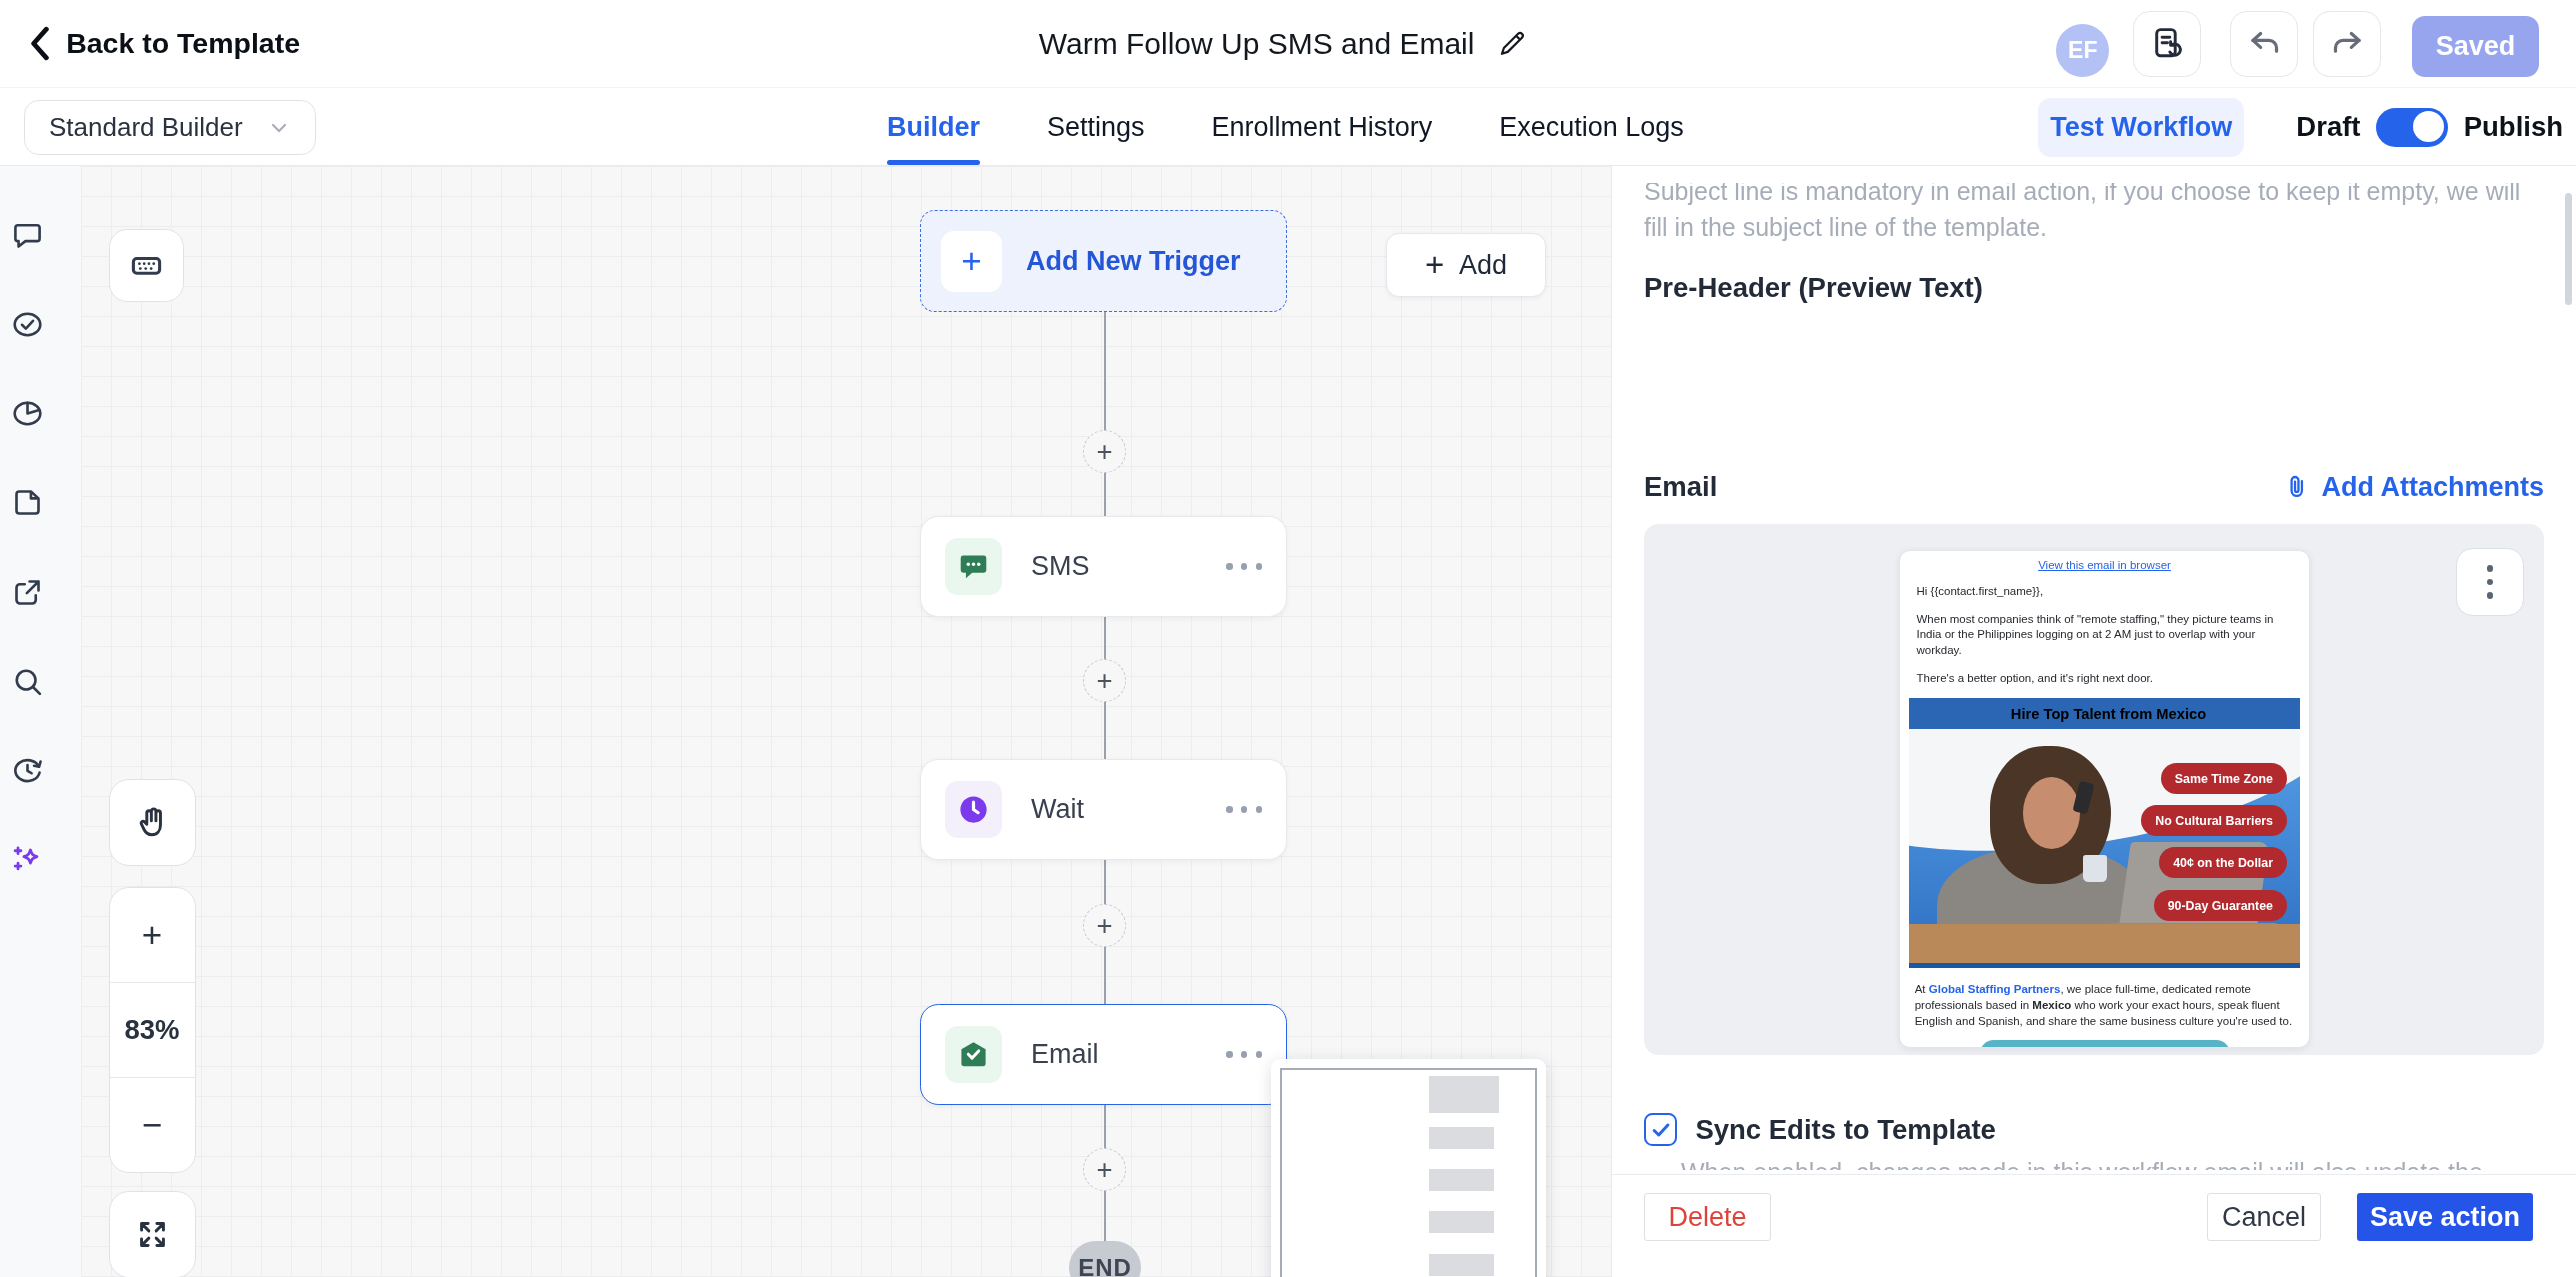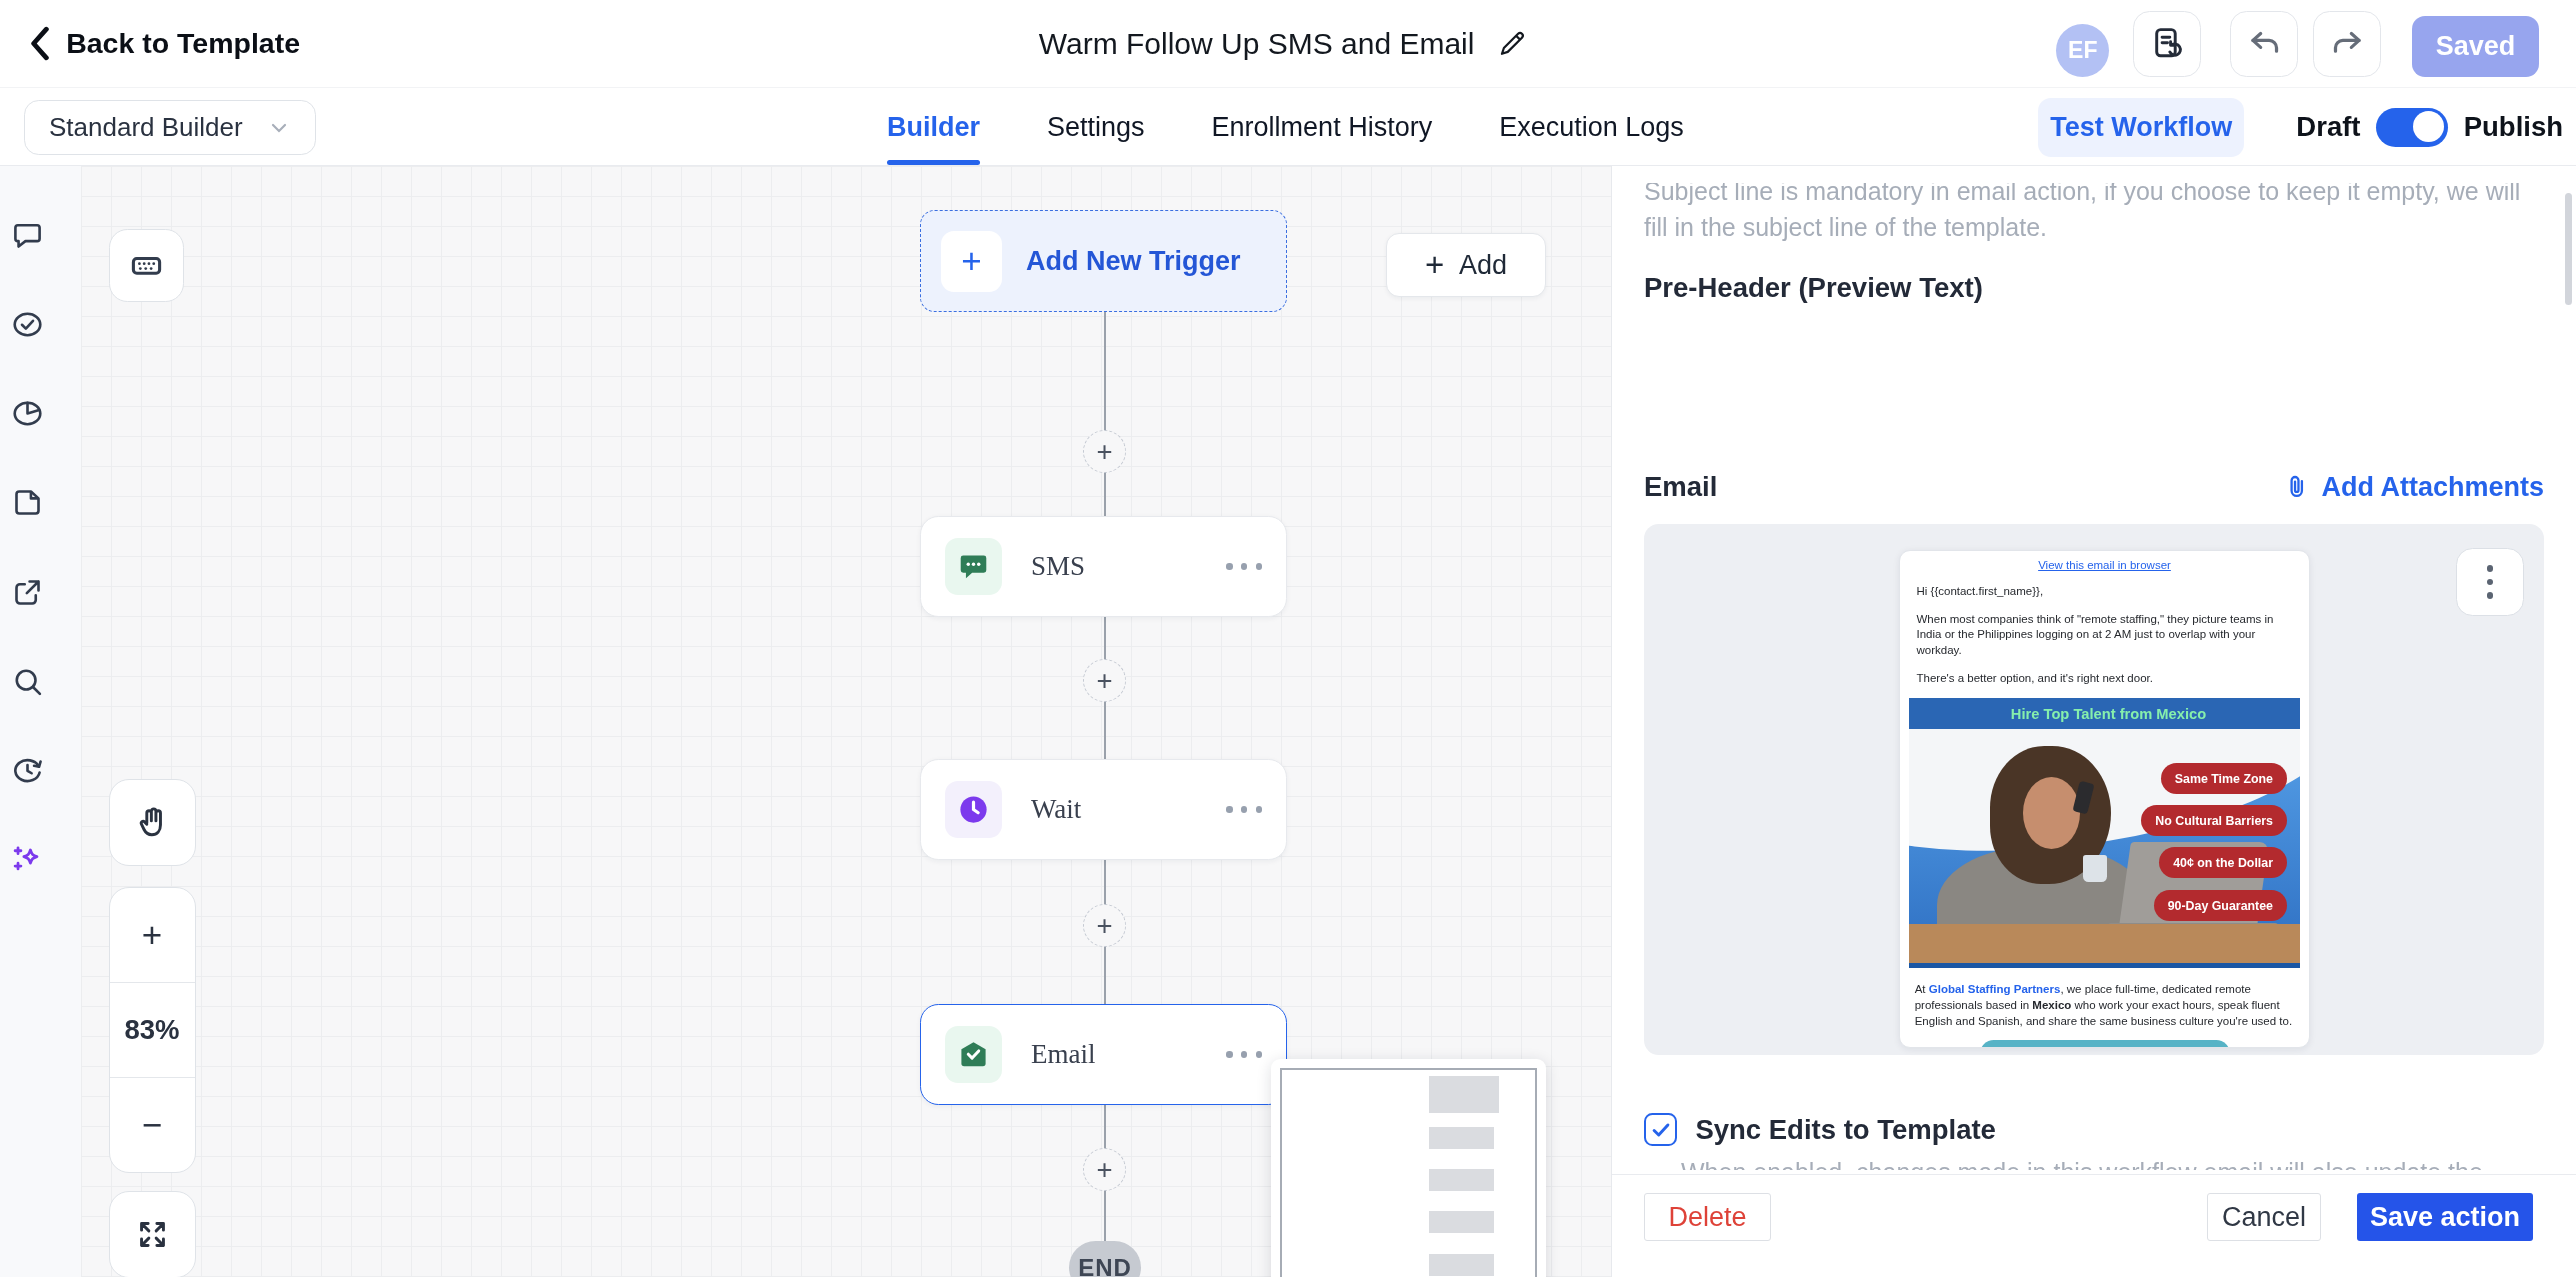--- a/index.html
+++ b/index.html
@@ -52,21 +52,21 @@
   .trigger-label { color:#2456D6; font-size:27px; font-weight:600; }
   .add-btn { position:absolute; left:1305px; top:67px; width:160px; height:64px; background:#fff; border:1.4px solid #E4E7EB; border-radius:13px; box-shadow:0 1.8px 4.6px rgba(20,30,50,.05); display:flex; align-items:center; justify-content:center; gap:14.7px; cursor:pointer; }
   .add-btn .plus { font-size:33px; color:#1F2937; font-weight:400; }
   .add-btn .lbl { font-size:27px; color:#1F2937; font-weight:500; }
   .plus-circle { position:absolute; left:1002px; width:43px; height:43px; border-radius:50%; border:1.8px dashed #C4C9D2; background:#F7F7F8; display:flex; align-items:center; justify-content:center; color:#4A5260; font-size:27.5px; cursor:pointer; }
   .node-card { position:absolute; left:839px; width:367px; height:101px; background:#fff; border:1.4px solid #E7E9ED; border-radius:18.4px; box-shadow:0 1.8px 5.5px rgba(20,30,50,.05); display:flex; align-items:center; padding:0 24px; gap:29px; cursor:pointer; }
   .node-card.selected { border:1.8px solid #2563EB; }
   .node-ic { width:57px; height:57px; border-radius:13px; display:flex; align-items:center; justify-content:center; }
   .node-ic.green { background:#E9F7EF; }
   .node-ic.purple { background:#F3F0FC; }
-  .node-label { font-size:27px; font-weight:500; color:#39404E; flex:1;font-family:Liberation Serif, serif; }
+  .node-label { font-size:27px; font-weight:500; color:#39404E; flex:1; }
   .dots-h { display:flex; gap:8.3px; }
   .dots-h i { width:6.4px; height:6.4px; border-radius:50%; background:#97A0AE; }
   .end-pill { position:absolute; left:988px; top:1075px; width:72px; height:53px; border-radius:27px; background:#C6CAD1; color:#3E4654; font-size:24px; font-weight:700; letter-spacing:0.9px; display:flex; align-items:center; justify-content:center; }
   .hand-btn { position:absolute; left:27.5px; top:613px; width:87px; height:87px; border-radius:20px; background:#fff; border:1.4px solid #DFE3E8; display:flex; align-items:center; justify-content:center; cursor:pointer; }
   .zoom-group { position:absolute; left:27.5px; top:721px; width:87px; height:286px; border-radius:20px; background:#fff; border:1.4px solid #DFE3E8; overflow:hidden; display:flex; flex-direction:column; }
   .zoom-cell { flex:1; display:flex; align-items:center; justify-content:center; font-size:35px; color:#2A3240; cursor:pointer; }
   .zoom-cell + .zoom-cell { border-top:1.4px solid #E4E7EB; }
   .zoom-pct { font-size:27.5px; font-weight:600; color:#2A3240; }
   .fs-btn { position:absolute; left:27.5px; top:1025px; width:87px; height:87px; border-radius:20px; background:#fff; border:1.4px solid #DFE3E8; display:flex; align-items:center; justify-content:center; cursor:pointer; }
   .minimap { position:absolute; left:1190px; top:893px; width:275px; height:248px; background:#fff; border-radius:9.2px; box-shadow:0 3.7px 14.7px rgba(20,30,50,.14); padding:9.2px; z-index:10; }
@@ -87,21 +87,21 @@
   .attach-link { display:flex; align-items:center; gap:11px; color:#2563EB; font-size:27px; font-weight:600; cursor:pointer; }
   .preview-box { position:absolute; top:358px; left:32px; width:900px; height:531px; background:#EDEFF3; border-radius:14.7px; }
   .kebab-btn { position:absolute; left:812px; top:24px; width:68px; height:68px; background:#fff; border:1.4px solid #DCE0E6; border-radius:16.5px; display:flex; flex-direction:column; align-items:center; justify-content:center; gap:7.3px; cursor:pointer; }
   .kebab-btn i { width:6.4px; height:6.4px; border-radius:50%; background:#5B6472; }
 
   
   .mail-card { position:absolute; left:255px; top:26px; width:411px; height:498px; background:#fff; border:0.9px solid #E2E5EA; border-radius:11px; overflow:hidden; box-shadow:0 1.8px 7.3px rgba(20,30,50,.07); }
   .mail-view-link { margin-top:8.3px; text-align:center; font-size:11.5px; color:#2563EB; text-decoration:underline; cursor:pointer; }
   .mail-body { padding:13px 16.5px 0 16.5px; font-size:11.5px; line-height:15.6px; color:#26292E; }
   .mail-body p { margin-bottom:12px; }
-  .mail-banner { margin:1.8px 9.2px 0 9.2px; height:31px; background:#2A66B4; color:#86efac; font-size:14.7px; font-weight:700; display:flex; align-items:center; justify-content:center;padding-left:8px; }
+  .mail-banner { margin:1.8px 9.2px 0 9.2px; height:31px; background:#2A66B4; color:#000000; font-size:14.7px; font-weight:700; display:flex; align-items:center; justify-content:center;padding-left:8px; }
   .mail-hero { position:relative; margin:0 9.2px; height:239px; background:linear-gradient(180deg,#56A0E8,#2E6FC2); overflow:hidden; border-bottom:5.5px solid #1A57A5; }
   .hero-blob { position:absolute; left:-35%; top:-45%; width:150%; height:95%; background:#F4F6F8; border-radius:50%; transform:rotate(-7deg); }
   .hero-hair { position:absolute; left:81px; top:16.5px; width:121px; height:138px; background:#4A3526; border-radius:48% 52% 55% 45%; }
   .hero-face { position:absolute; left:114px; top:48px; width:57px; height:72px; background:#C68E6E; border-radius:50%; }
   .hero-phone { position:absolute; left:167px; top:53px; width:14.7px; height:31px; background:#2B2B2E; border-radius:3.7px; transform:rotate(14deg); }
   .hero-sweater { position:absolute; left:27.5px; top:118px; width:211px; height:129px; background:#8A8782; border-radius:45% 45% 12% 12%; }
   .hero-desk { position:absolute; left:0; bottom:0; width:100%; height:39px; background:#B9895A; }
   .hero-laptop { position:absolute; right:37px; bottom:37px; width:138px; height:84px; background:#A09D99; border-radius:3.7px 9.2px 1.8px 1.8px; transform:skewX(-8deg); }
   .hero-laptop-base { position:absolute; right:22px; bottom:31px; width:170px; height:9.2px; background:#8F8C88; border-radius:2.8px; }
   .hero-mug { position:absolute; right:193px; bottom:81px; width:24px; height:27.5px; background:#DDE3E8; border-radius:2.8px 2.8px 5.5px 5.5px; }

